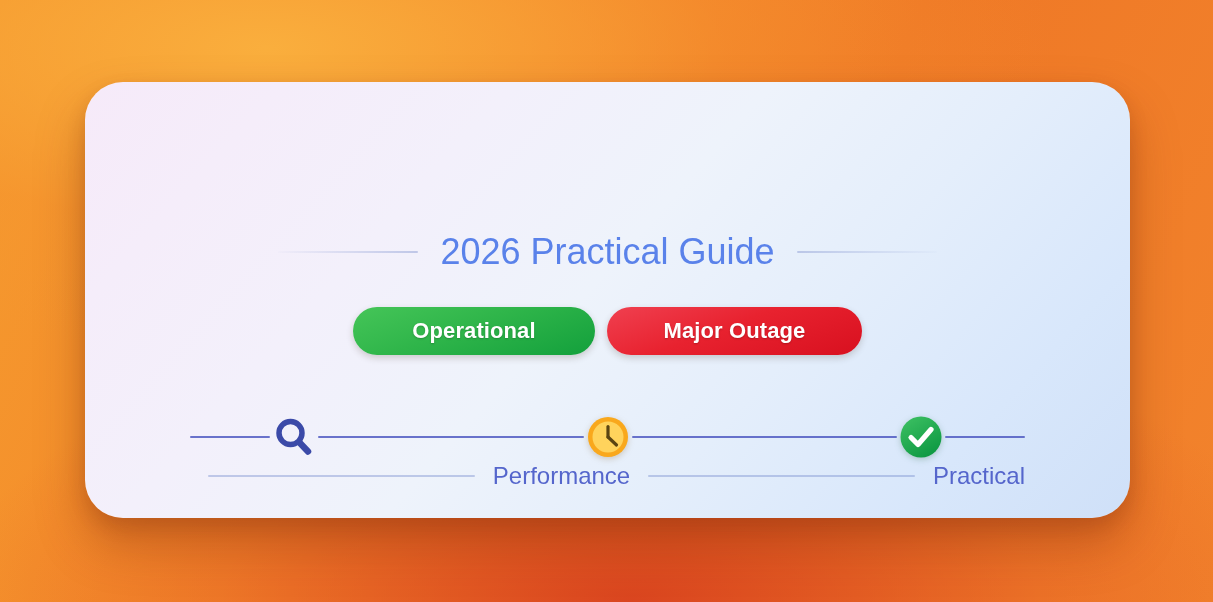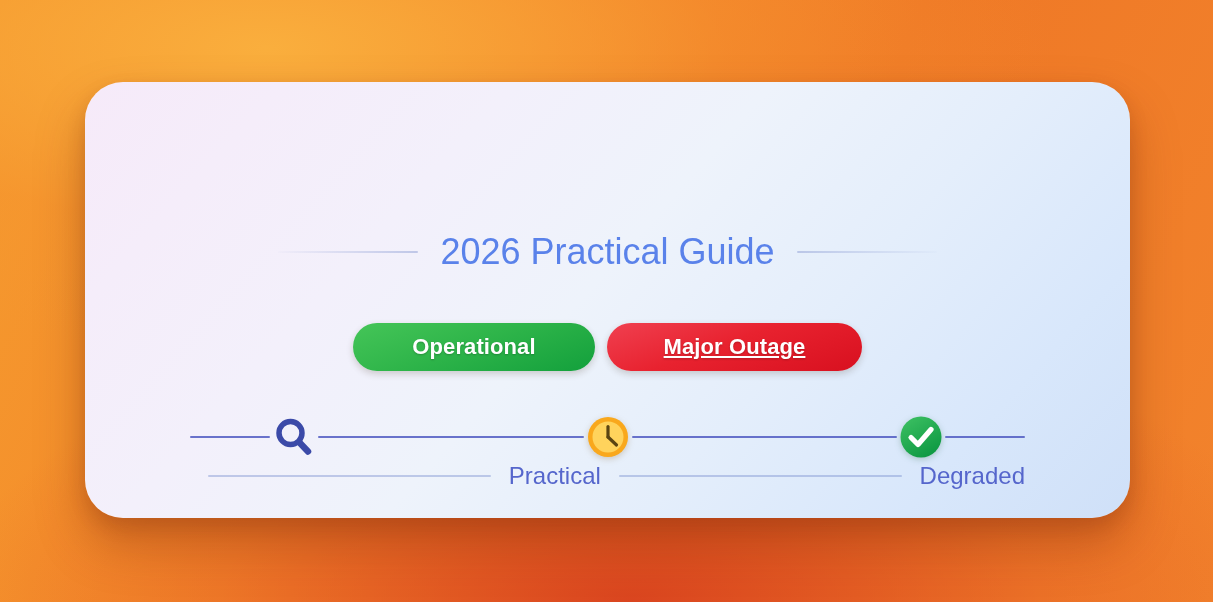--- a/index.html
+++ b/index.html
@@ -112,34 +112,32 @@
     align-items: center;
     justify-content: center;
     border-radius: 999px;
     color: #ffffff;
     font-size: 22px;
     font-weight: bold;
     letter-spacing: 0.1px;
     white-space: nowrap;
     text-shadow: 0 1px 2px rgba(0,0,0,0.22);
     box-shadow: 0 3px 7px rgba(60,40,20,0.20);
-    margin-top: 16px;
   }
   .badge.operational {
     width: 242px;
     background: linear-gradient(160deg, #45c558 0%, #2fb54a 45%, #13a03c 100%);
   }
   .badge.degraded {
     width: 300px;
     background: linear-gradient(160deg, #ffb21f 0%, #ffa012 45%, #f78c06 100%);
   }
   .badge.outage {
     width: 255px;
     background: linear-gradient(160deg, #f04050 0%, #e8222f 45%, #d8101f 100%);
-    text-decoration: underline;
   }
 
   
   .timeline {
     position: absolute;
     left: 105px;
     top: 305px;
     width: 835px;
     height: 100px;
   }
@@ -274,20 +272,20 @@
             <circle cx="23" cy="23" r="20.5" fill="url(#grnGrad)"></circle>
             <polyline points="13,23.5 20,30.5 33,15.5" fill="none" stroke="#ffffff" stroke-width="5.2" stroke-linecap="round" stroke-linejoin="round"></polyline>
           </svg>
         </span>
 
         <span class="track-line end"></span>
       </div>
 
       <div class="timeline-labels">
         <span class="label-gap"></span>
+        <span class="tl-label">Performance</span>
+        <span class="label-gap"></span>
         <span class="tl-label">Practical</span>
-        <span class="label-gap"></span>
-        <span class="tl-label">Degraded</span>
       </div>
 
     </div>
   </div>
 </div>
 
 </body></html>

